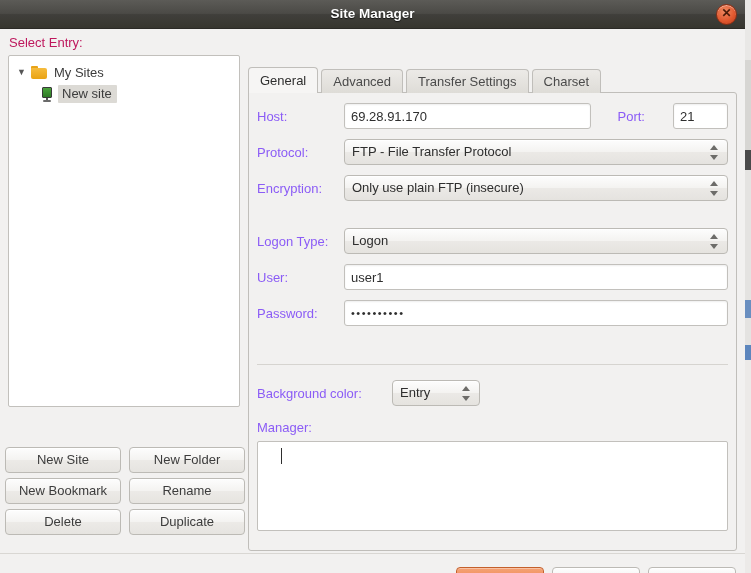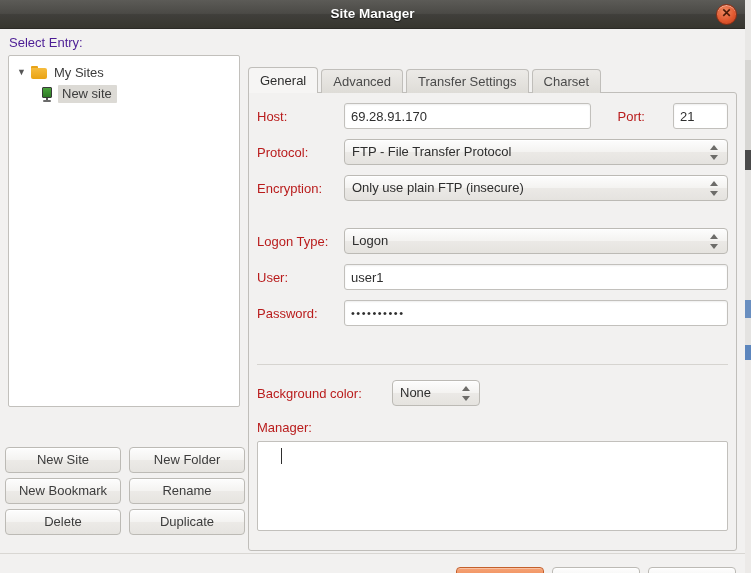--- a/index.html
+++ b/index.html
@@ -92,21 +92,21 @@
   }
 
   
   #left-pane {
     position: absolute;
     left: 8px; top: 6px;
     width: 234px;
   }
   .pane-label {
     font-size: 13px;
-    color: #4c1d95;
+    color: #be185d;
     margin: 0 0 5px 1px;
   }
   #tree-box {
     width: 232px;
     height: 352px;
     background: #ffffff;
     border: 1px solid #c2c0bc;
     border-radius: 2px;
     box-sizing: border-box;
     overflow: hidden;
@@ -256,21 +256,21 @@
   
   .form-row {
     position: absolute;
     left: 8px;
     height: 26px;
     display: flex;
     align-items: center;
   }
   .field-label {
     font-size: 13px;
-    color: #b91c1c;
+    color: #8b5cf6;
     width: 87px;
     flex: 0 0 auto;
   }
   .text-input {
     height: 26px;
     background: #ffffff;
     border: 1px solid #c2c0bc;
     border-radius: 3px;
     box-sizing: border-box;
     font-family: "Liberation Sans", sans-serif;
@@ -483,21 +483,21 @@
         <div class="form-row" style="top:207px; width:471px;">
           <span class="field-label">Password:</span>
           <input class="text-input" style="width: 384px; letter-spacing: 1.5px; font-size: 11px;" value="••••••••••">
         </div>
 
         <div class="hsep" style="top:271px;"></div>
 
         <div class="form-row" style="top:287px; width:471px;">
           <span class="field-label" style="width:135px;">Background color:</span>
           <div class="combo" style="width:88px;">
-            <span class="combo-text">None</span>
+            <span class="combo-text">Entry</span>
             <span class="spin-arrows">
               <span class="up"></span>
                 <span class="dn"></span>
             </span>
           </div>
         </div>
 
         <div class="form-row" style="top:321px; width:471px;">
           <span class="field-label" style="width:auto;">Manager:</span>
         </div>

